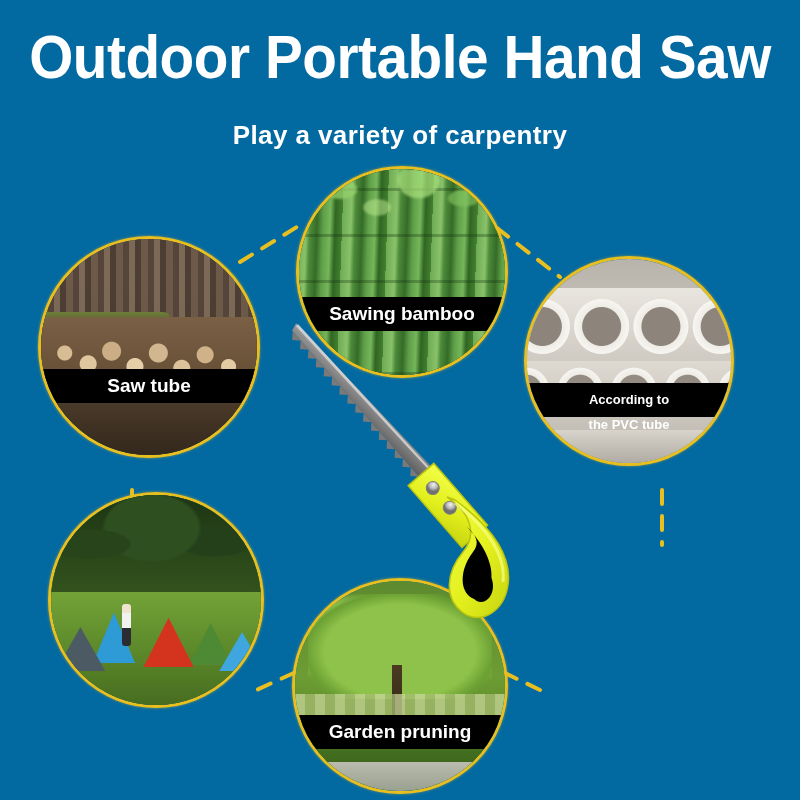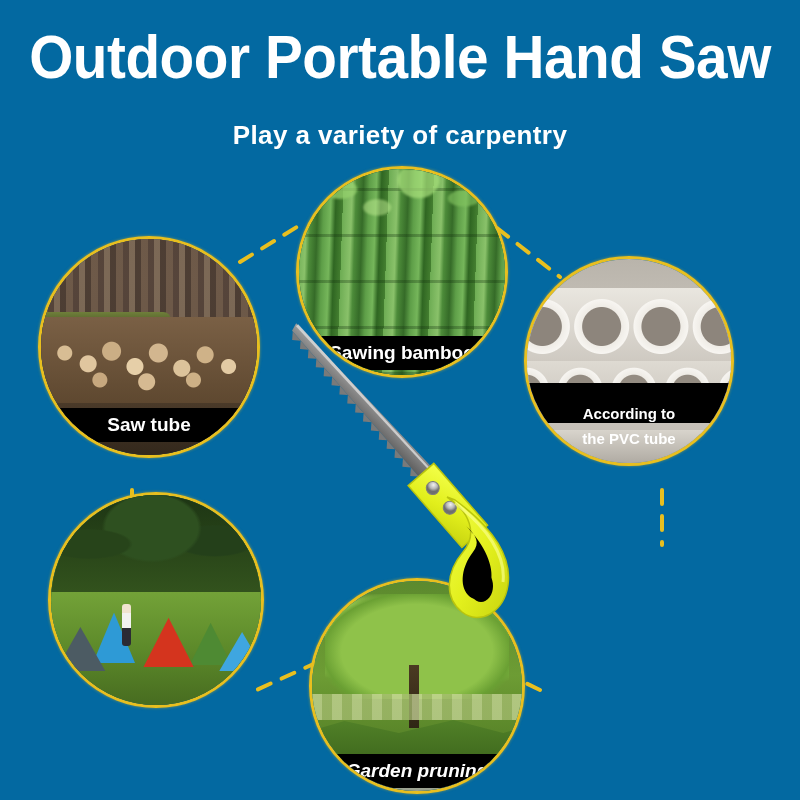--- a/index.html
+++ b/index.html
@@ -75,27 +75,26 @@
     color: #ffffff;
     text-align: center;
     font-weight: bold;
     box-sizing: border-box;
   }
   .cap-1line {
     height: 34px;
     line-height: 34px;
     font-size: 19px;
     top: 130px;
-    margin-top: 39px;
   }
   .cap-2line {
-    height: 40px;
-    padding-top: 18px;
+    height: 34px;
+    padding-top: 4px;
     line-height: 25px;
-    font-size: 15px;
+    font-size: 13px;
     top: 124px;
   }
 
   
 
   
   .sc-wood {
     background:
       linear-gradient(180deg, #5d4a3c 0%, #6b5344 18%, #4a3a2c 40%, #3b2e22 70%, #2e241a 100%);
   }
@@ -353,21 +352,21 @@
       <div class="rowB"></div>
       <div class="rowC"></div>
     </div>
     <div class="caption cap-2line">
       <div>According to</div>
       <div>the PVC tube</div>
     </div>
   </div>
 
 
-  <div class="bubble" style="left:309px; top:578px; width:216px; height:216px;font-style:italic;">
+  <div class="bubble" style="left:292px; top:578px; width:216px; height:216px;">
     <div class="photo sc-garden">
       <div class="canopy"></div>
       <div class="trunk"></div>
       <div class="shrubrow"></div>
       <div class="hedges"></div>
       <div class="path"></div>
     </div>
     <div class="caption cap-1line" style="top:134px;">Garden pruning</div>
   </div>
 

